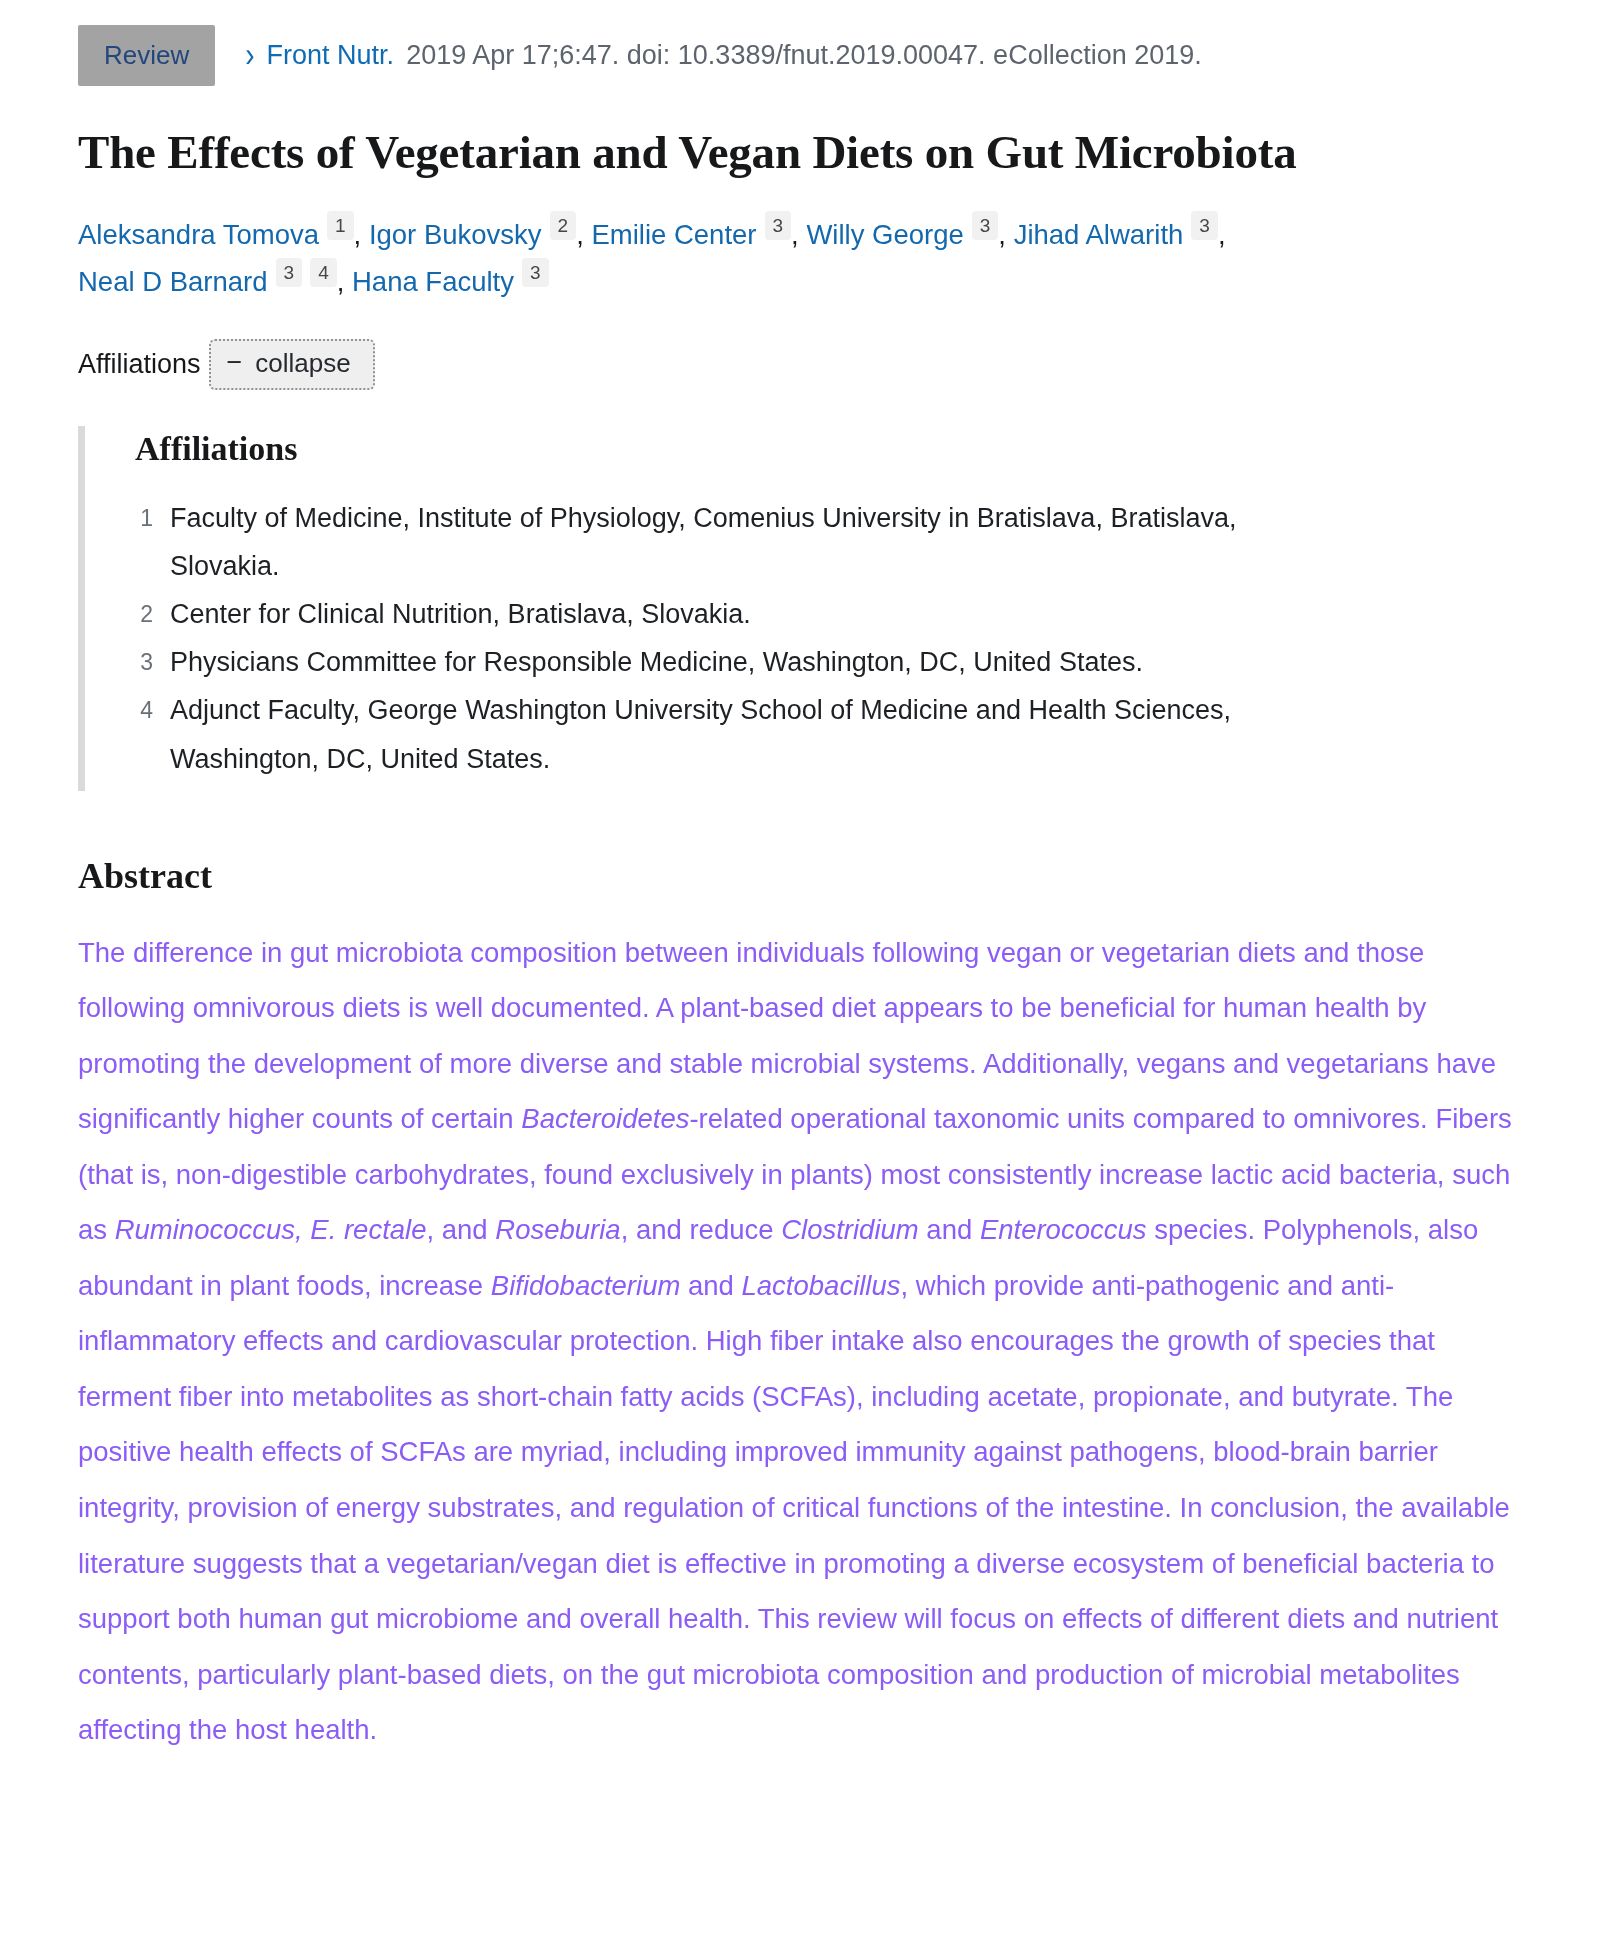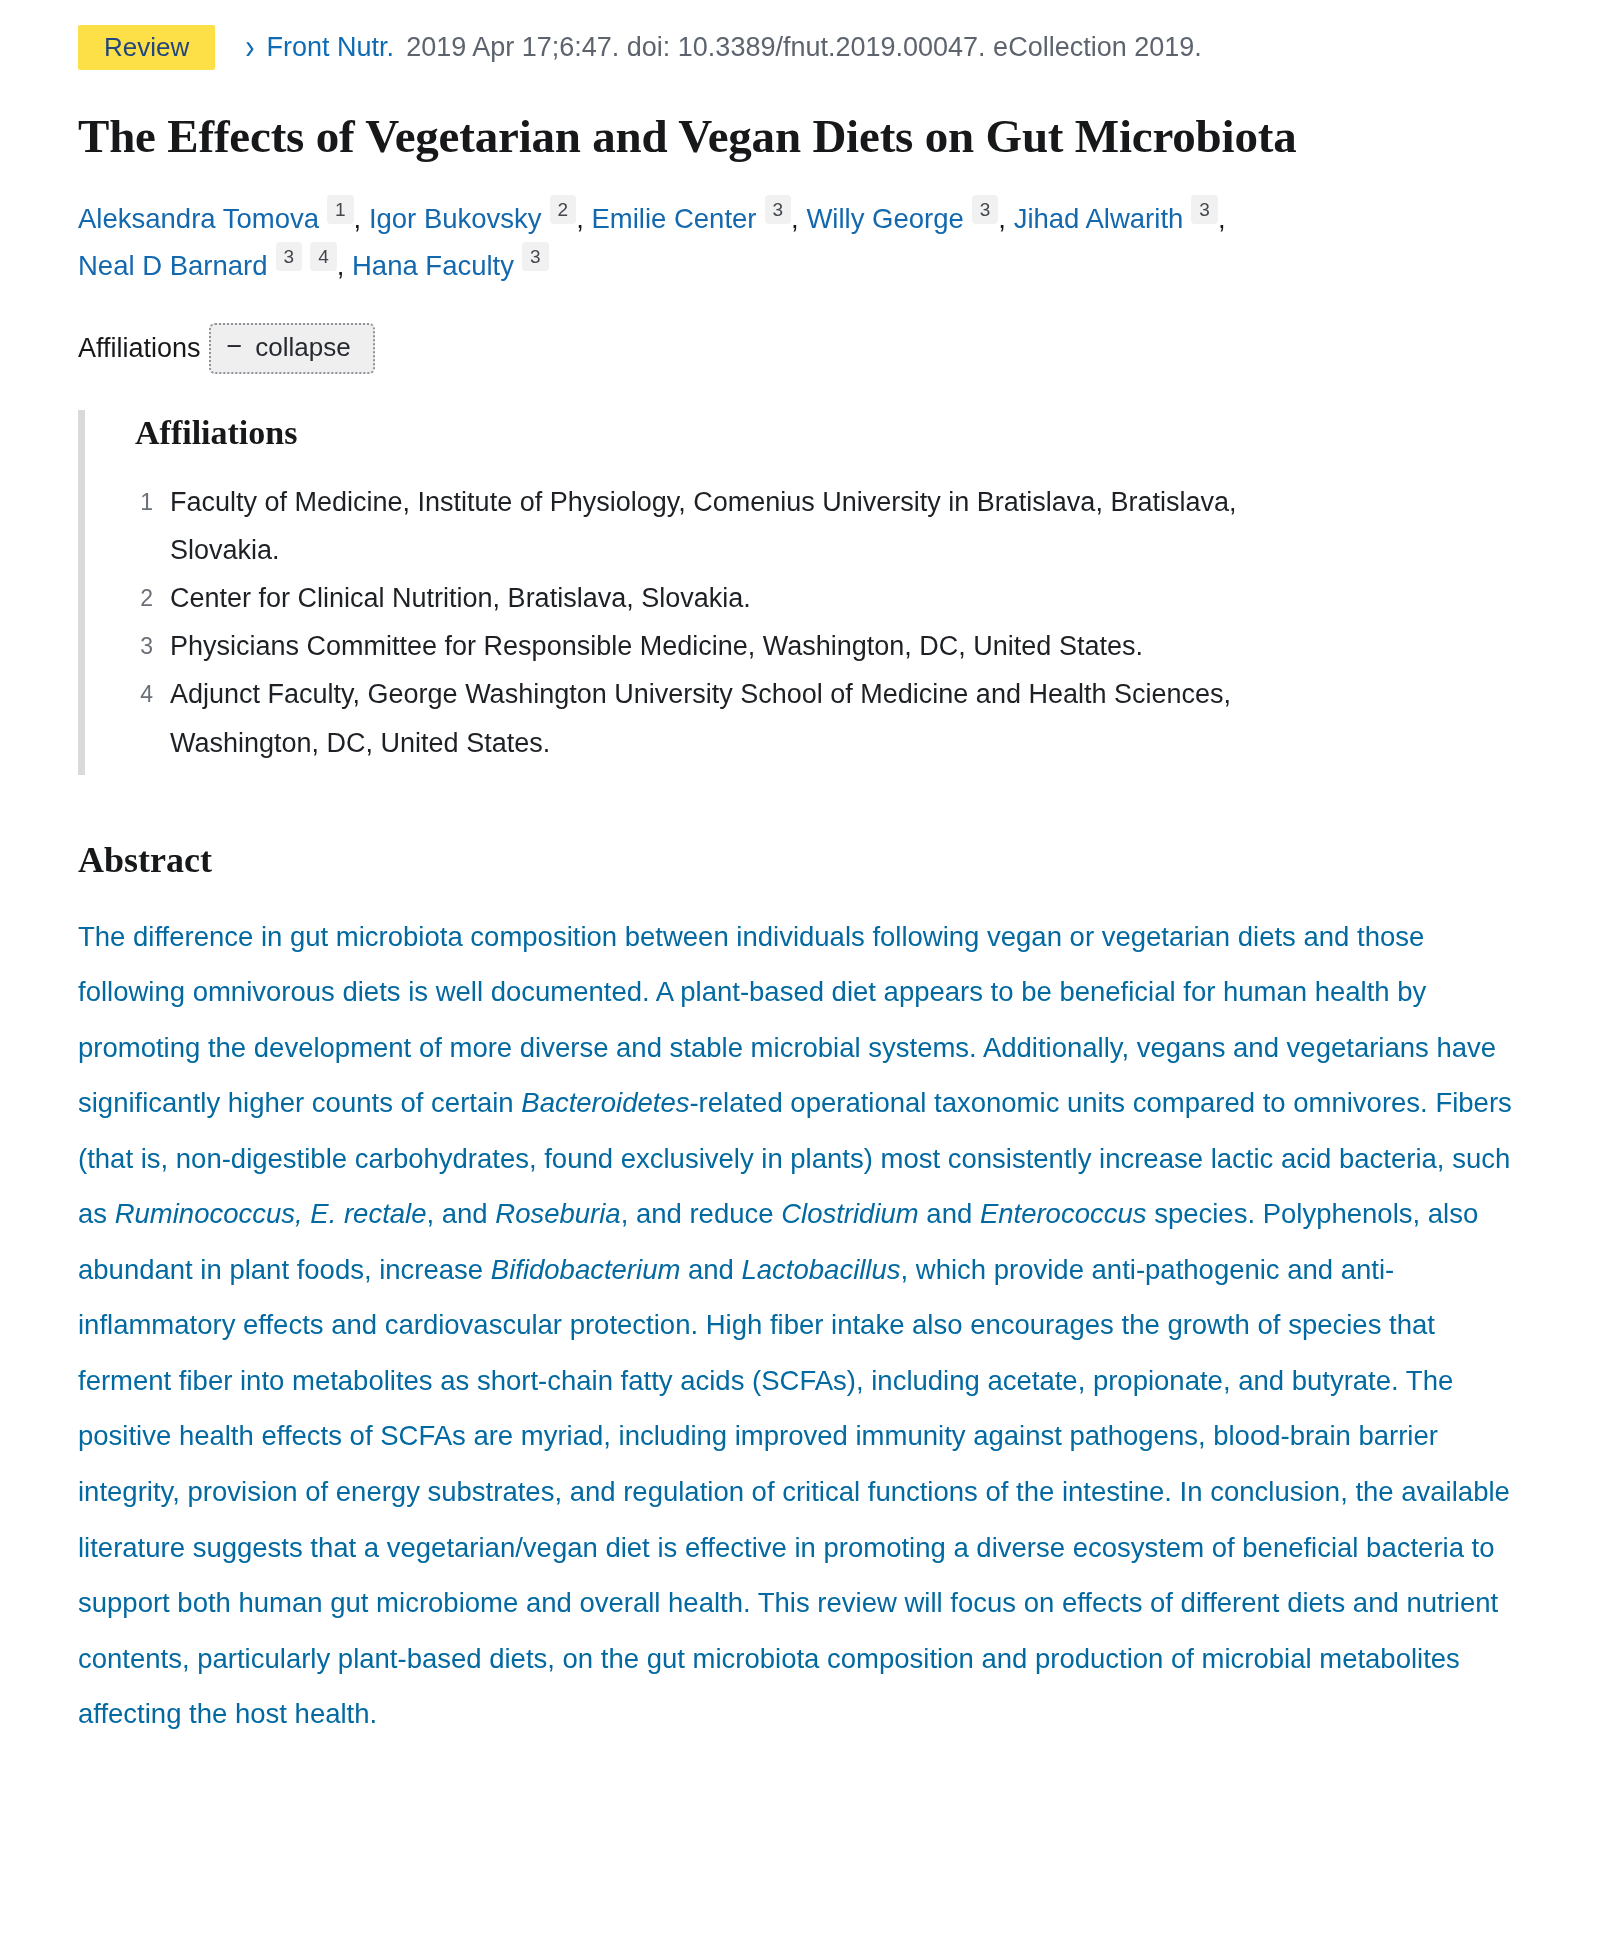--- a/index.html
+++ b/index.html
@@ -8,22 +8,22 @@
     width:1600px; min-height:1947px;
     color:#1d2024;
     font-family:"Liberation Sans", sans-serif;
     -webkit-font-smoothing:antialiased;
   }
   .page { padding:25px 70px 50px 78px; }
 
   
   .cite-row { display:flex; align-items:center; font-size:27px; color:#5d646e; }
   .badge {
-    background:#fde047; color:#23477c;
-    padding:8px 26px; border-radius:2px;
+    background:#a3a3a3; color:#23477c;
+    padding:16px 26px; border-radius:2px;
     font-size:26px; line-height:1.1;
   }
   .cite-main { margin-left:30px; display:flex; align-items:baseline; gap:12px; white-space:nowrap; }
   .chev { color:#0f6cb4; font-size:28px; transform:scaleY(1.25); display:inline-block; font-weight:400; }
   .journal { color:#0f6cb4; text-decoration:none; }
   .cite-text { color:#5d646e; }
 
   
   h1.title {
     margin-top:36px; max-width:1220px;
@@ -66,21 +66,21 @@
   .affil-list .txt { max-width:1080px; color:#1d2024; }
 
   
   .abs-h {
     margin-top:64px;
     font-family:"Liberation Serif", serif; font-weight:700;
     font-size:36px; color:#17181a;
   }
   .abstract {
     margin-top:28px; max-width:1462px;
-    font-size:27.5px; line-height:2.02; color:#0369a1;
+    font-size:27.5px; line-height:2.02; color:#8b5cf6;
   }
   .abstract i { font-style:italic; }
 </style>
 </head>
 <body>
 
 <div class="page">
 
   <div class="cite-row">
     <span class="badge">Review</span>

